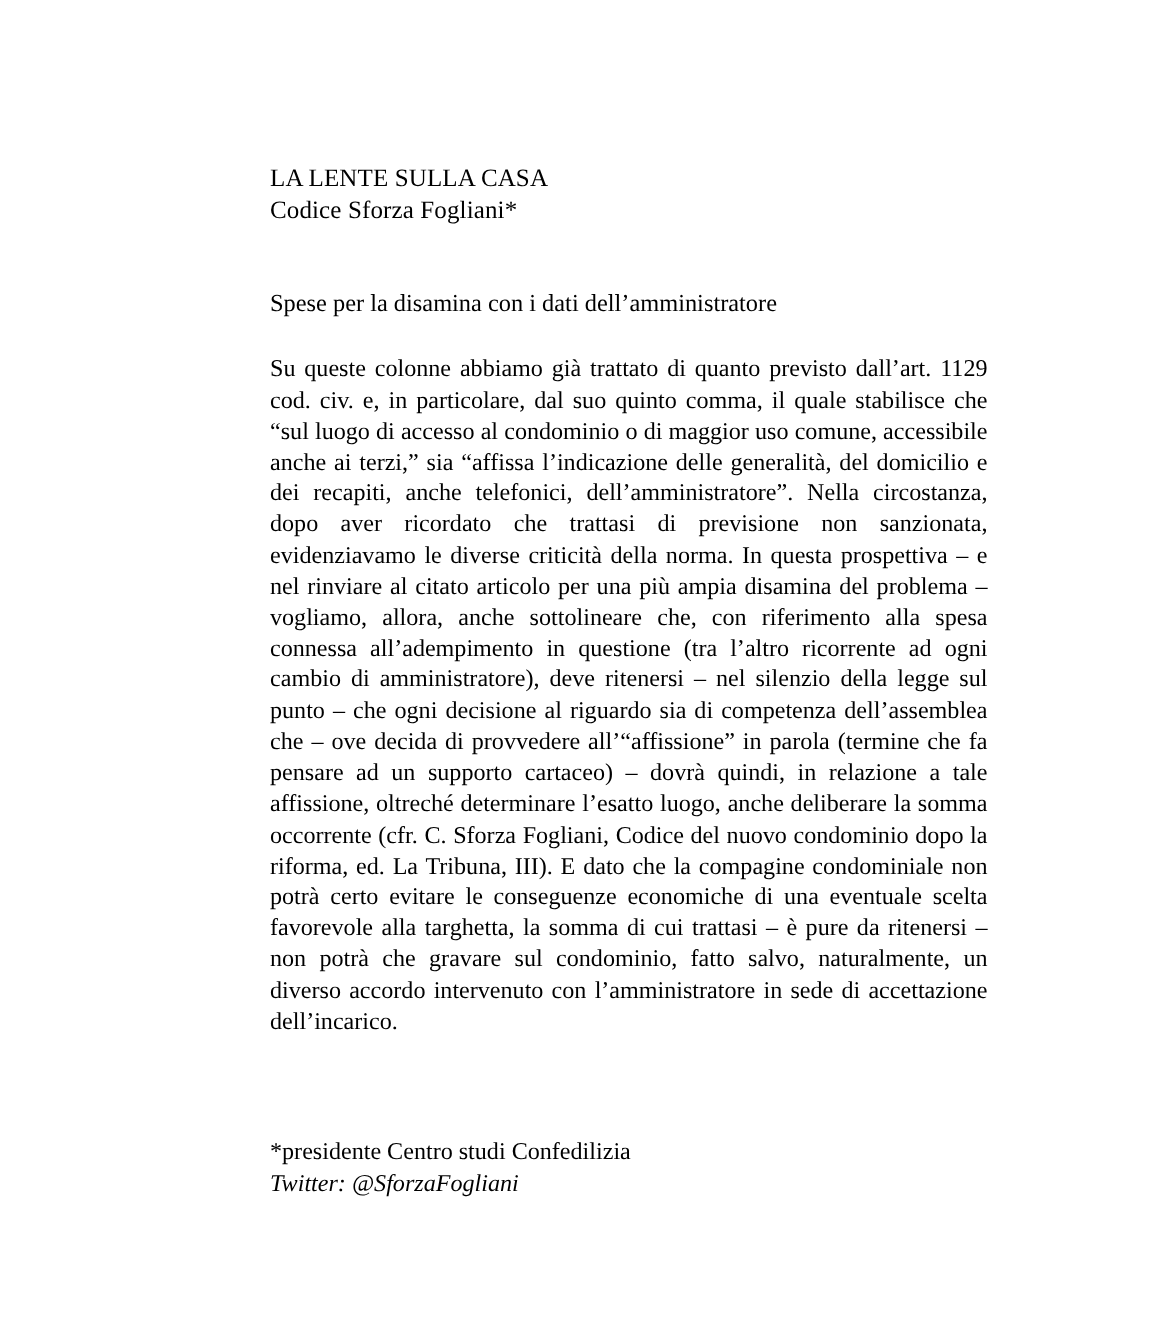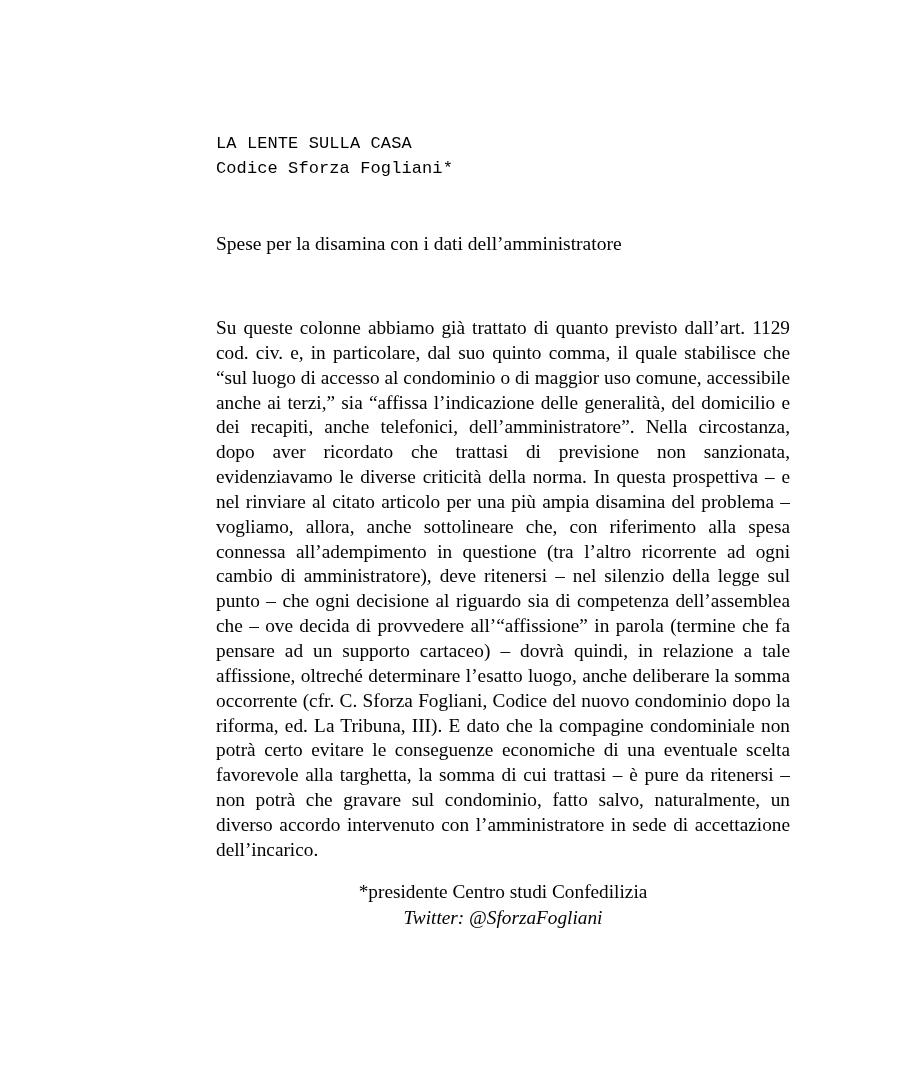--- a/index.html
+++ b/index.html
@@ -26,25 +26,24 @@
   }
 
   
   .masthead {
     position: absolute;
     top: 131px;
     left: 0;
     width: 574px;
   }
   .masthead-line {
-    font-size: 17px;
+    font-size: 20px;
     line-height: 25px;
     letter-spacing: 0.1px;
     white-space: pre;
-    font-family: Liberation Mono, monospace;
   }
 
   
   .deck {
     position: absolute;
     top: 231px;
     left: 0;
     width: 574px;
     font-size: 19.5px;
     line-height: 25px;
@@ -62,29 +61,29 @@
     text-align: justify;
     text-justify: inter-word;
     hyphens: none;
     -webkit-hyphens: none;
   }
   .body-copy p {
     margin: 0;
     text-align: justify;
   }
   
-  .body-copy p:last-child { text-align-last: left; margin-top: 32px; }
+  .body-copy p:last-child { text-align-last: left; }
 
   
   .signature {
     position: absolute;
-    top: 879px;
+    top: 909px;
     left: 0;
     width: 574px;
-    text-align: center;
+    text-align: left;
   }
   .sig-line {
     font-size: 19.3px;
     line-height: 25.5px;
     white-space: pre;
   }
   .sig-line.italic {
     font-style: italic;
   }
 </style>

